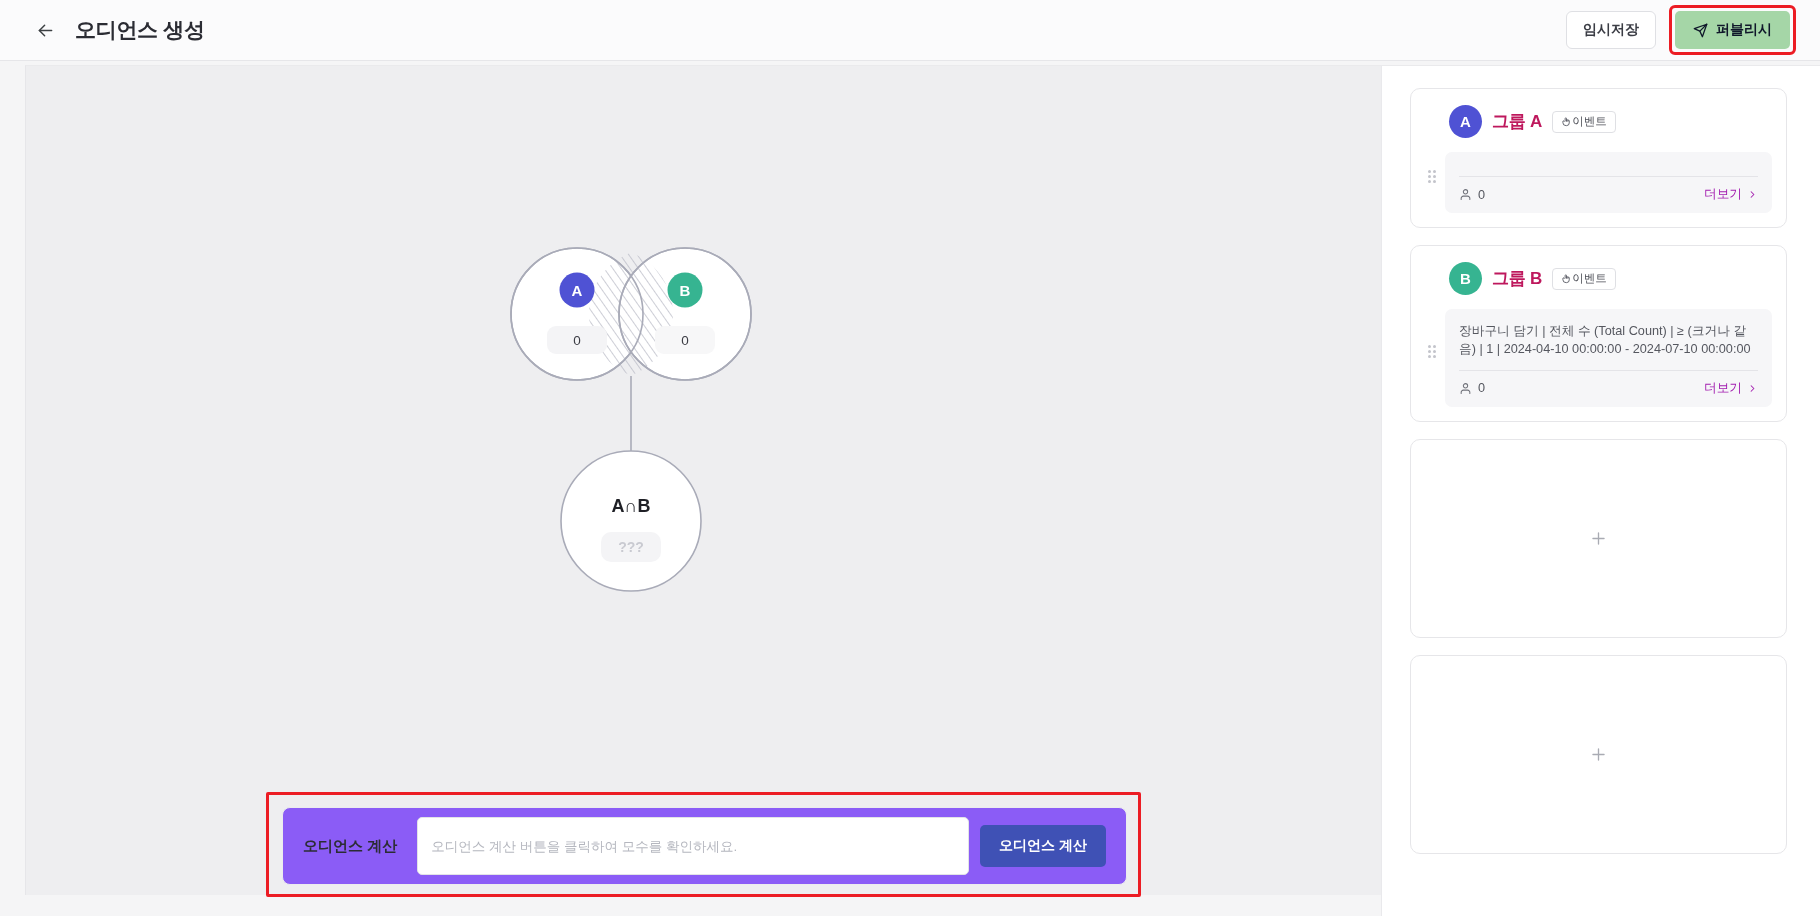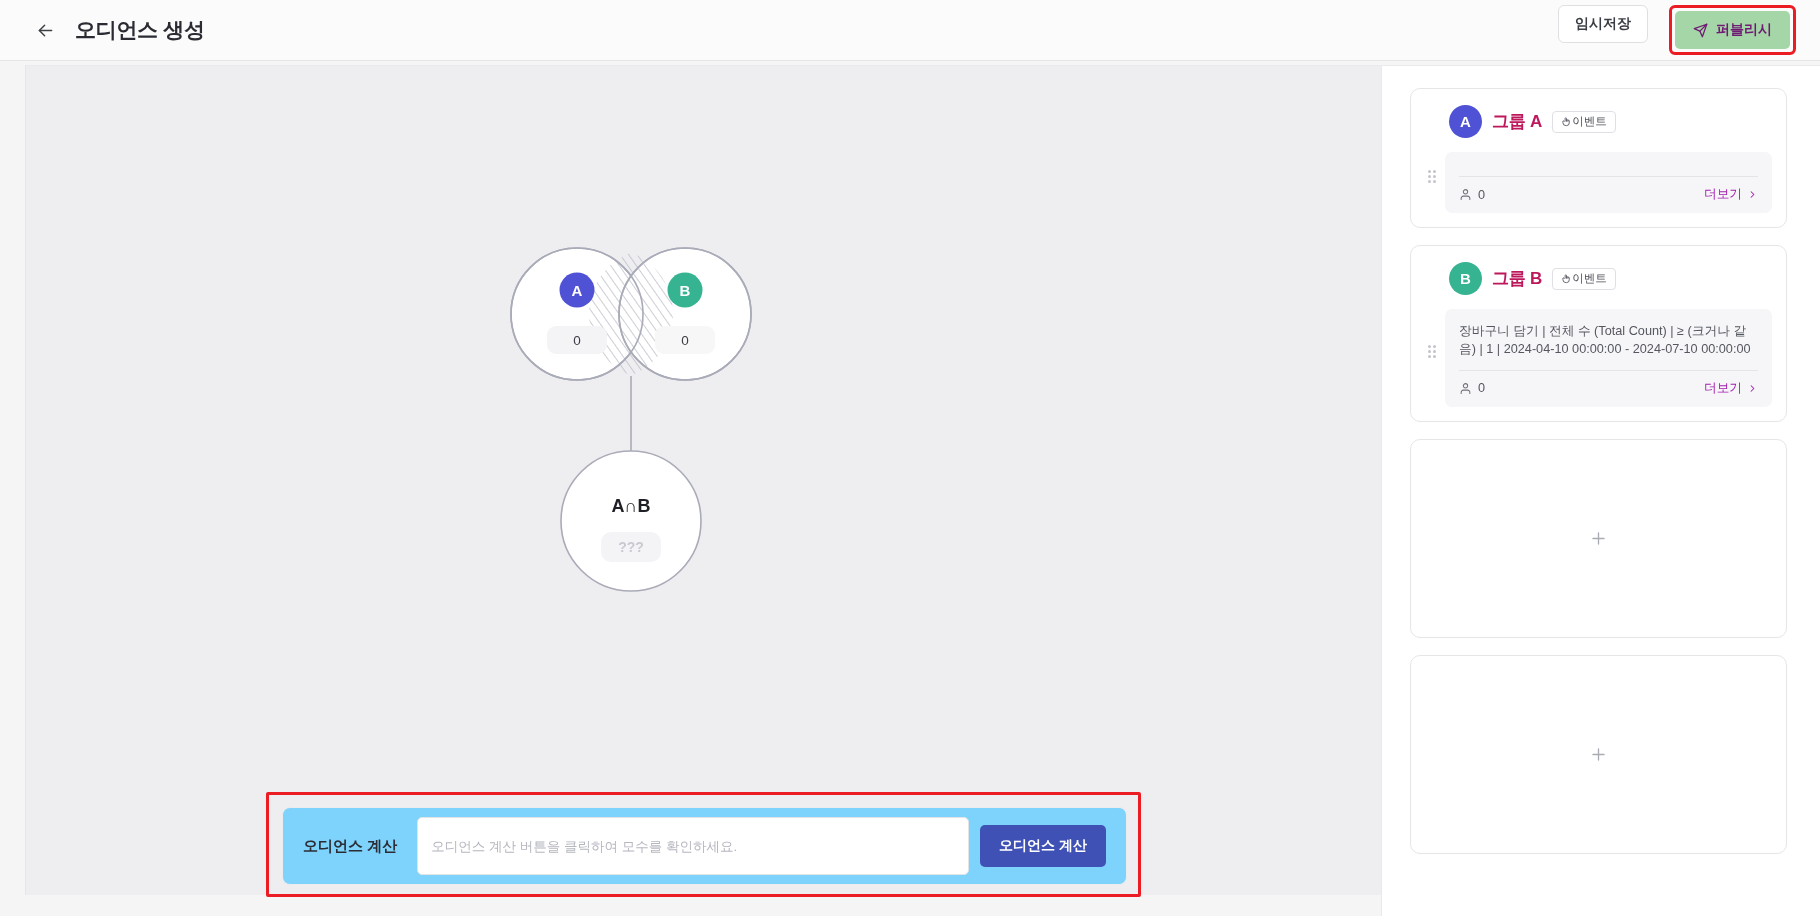--- a/index.html
+++ b/index.html
@@ -33,22 +33,22 @@
   .page-title {
     font-size: 21px;
     font-weight: 700;
     color: #2b2c33;
     letter-spacing: -0.3px;
     margin-left: 15px;
   }
   .topbar-actions {
     margin-left: auto;
     display: flex;
-    align-items: flex-start;
-    gap: 8px;
+    align-items: center;
+    gap: 0px;
   }
   .btn-draft {
     height: 38px;
     min-width: 76px;
     padding: 0 16px;
     background: #ffffff;
     border: 1px solid #dfe0e4;
     border-radius: 6px;
     font-size: 14px;
     font-weight: 600;
@@ -65,21 +65,21 @@
     display: flex;
   }
   .btn-publish {
     height: 38px;
     padding: 0 18px;
     background: #a5d6a7;
     border: none;
     border-radius: 5px;
     font-size: 14px;
     font-weight: 700;
-    color: #701a75;
+    color: #0f172a;
     cursor: pointer;
     display: flex; align-items: center; justify-content: center;
     gap: 8px;
     font-family: inherit;
   }
 
   
   .body-area {
     position: absolute;
     left: 0; top: 61px;
@@ -107,21 +107,21 @@
     position: absolute;
     left: 240px; top: 726px;
     width: 875px; height: 105px;
     border: 3px solid #ec1c24;
     border-radius: 2px;
   }
   .calc-card {
     position: absolute;
     left: 13px; top: 12px;
     width: 845px; height: 78px;
-    background: #7dd3fc;
+    background: #8b5cf6;
     border: 1px solid #ececee;
     border-radius: 8px;
     display: flex;
     align-items: center;
     padding: 0 20px;
   }
   .calc-label {
     font-size: 15px;
     font-weight: 700;
     color: #2b2c33;

